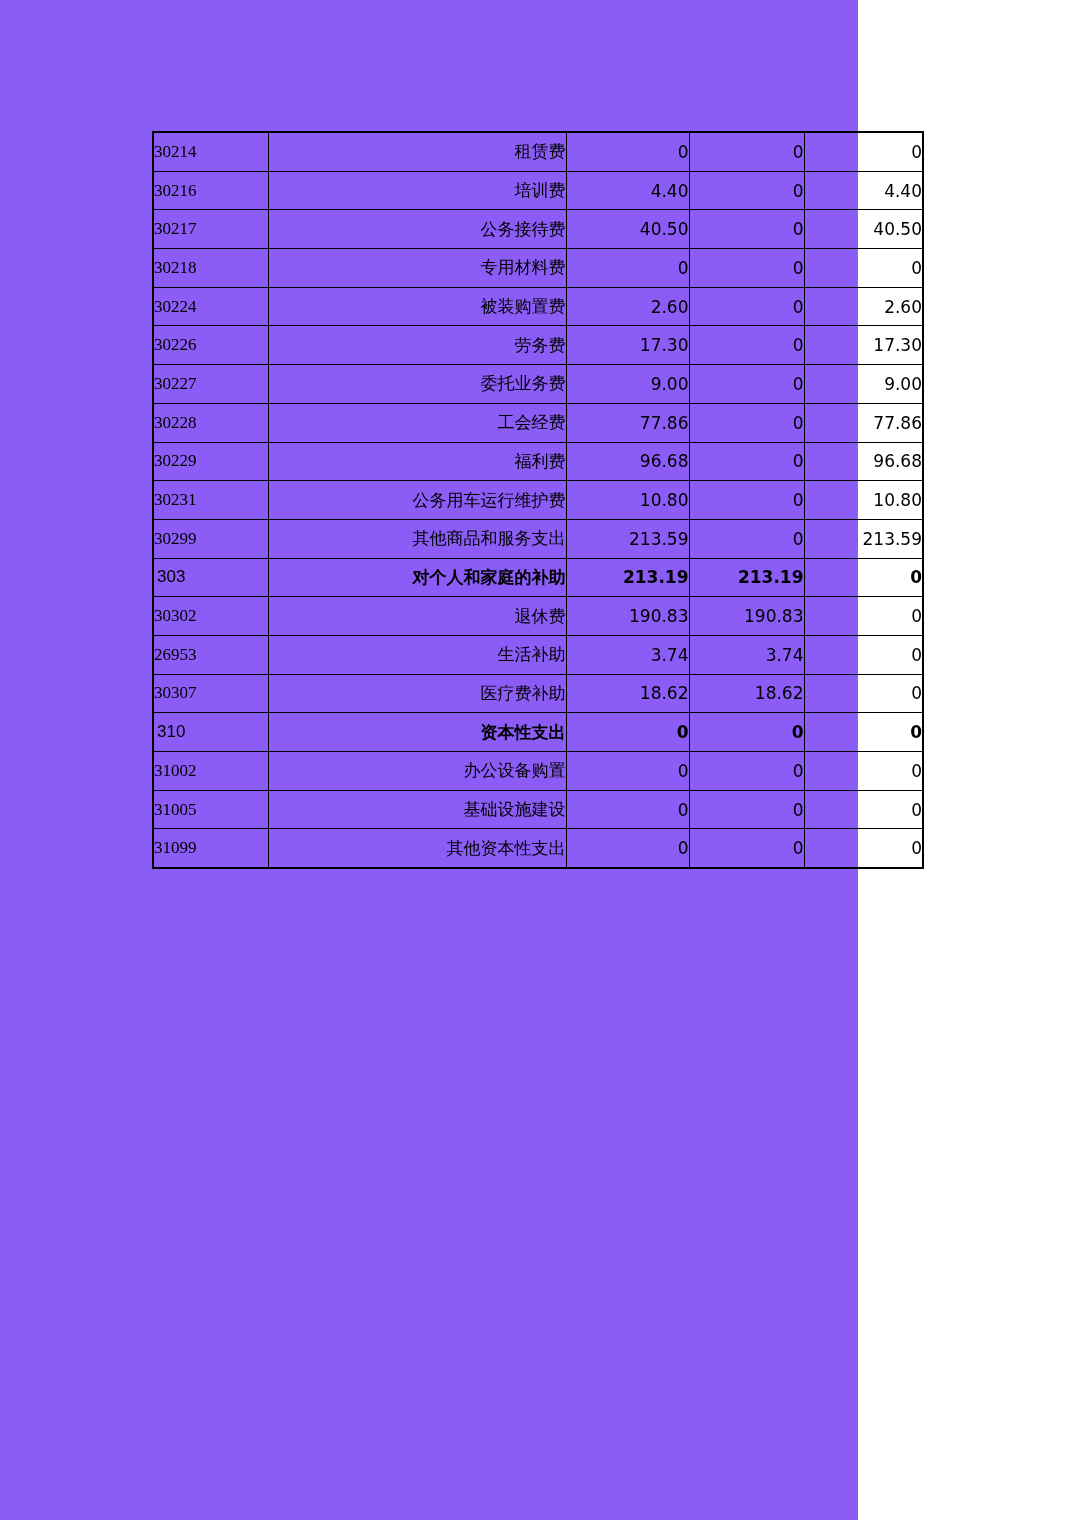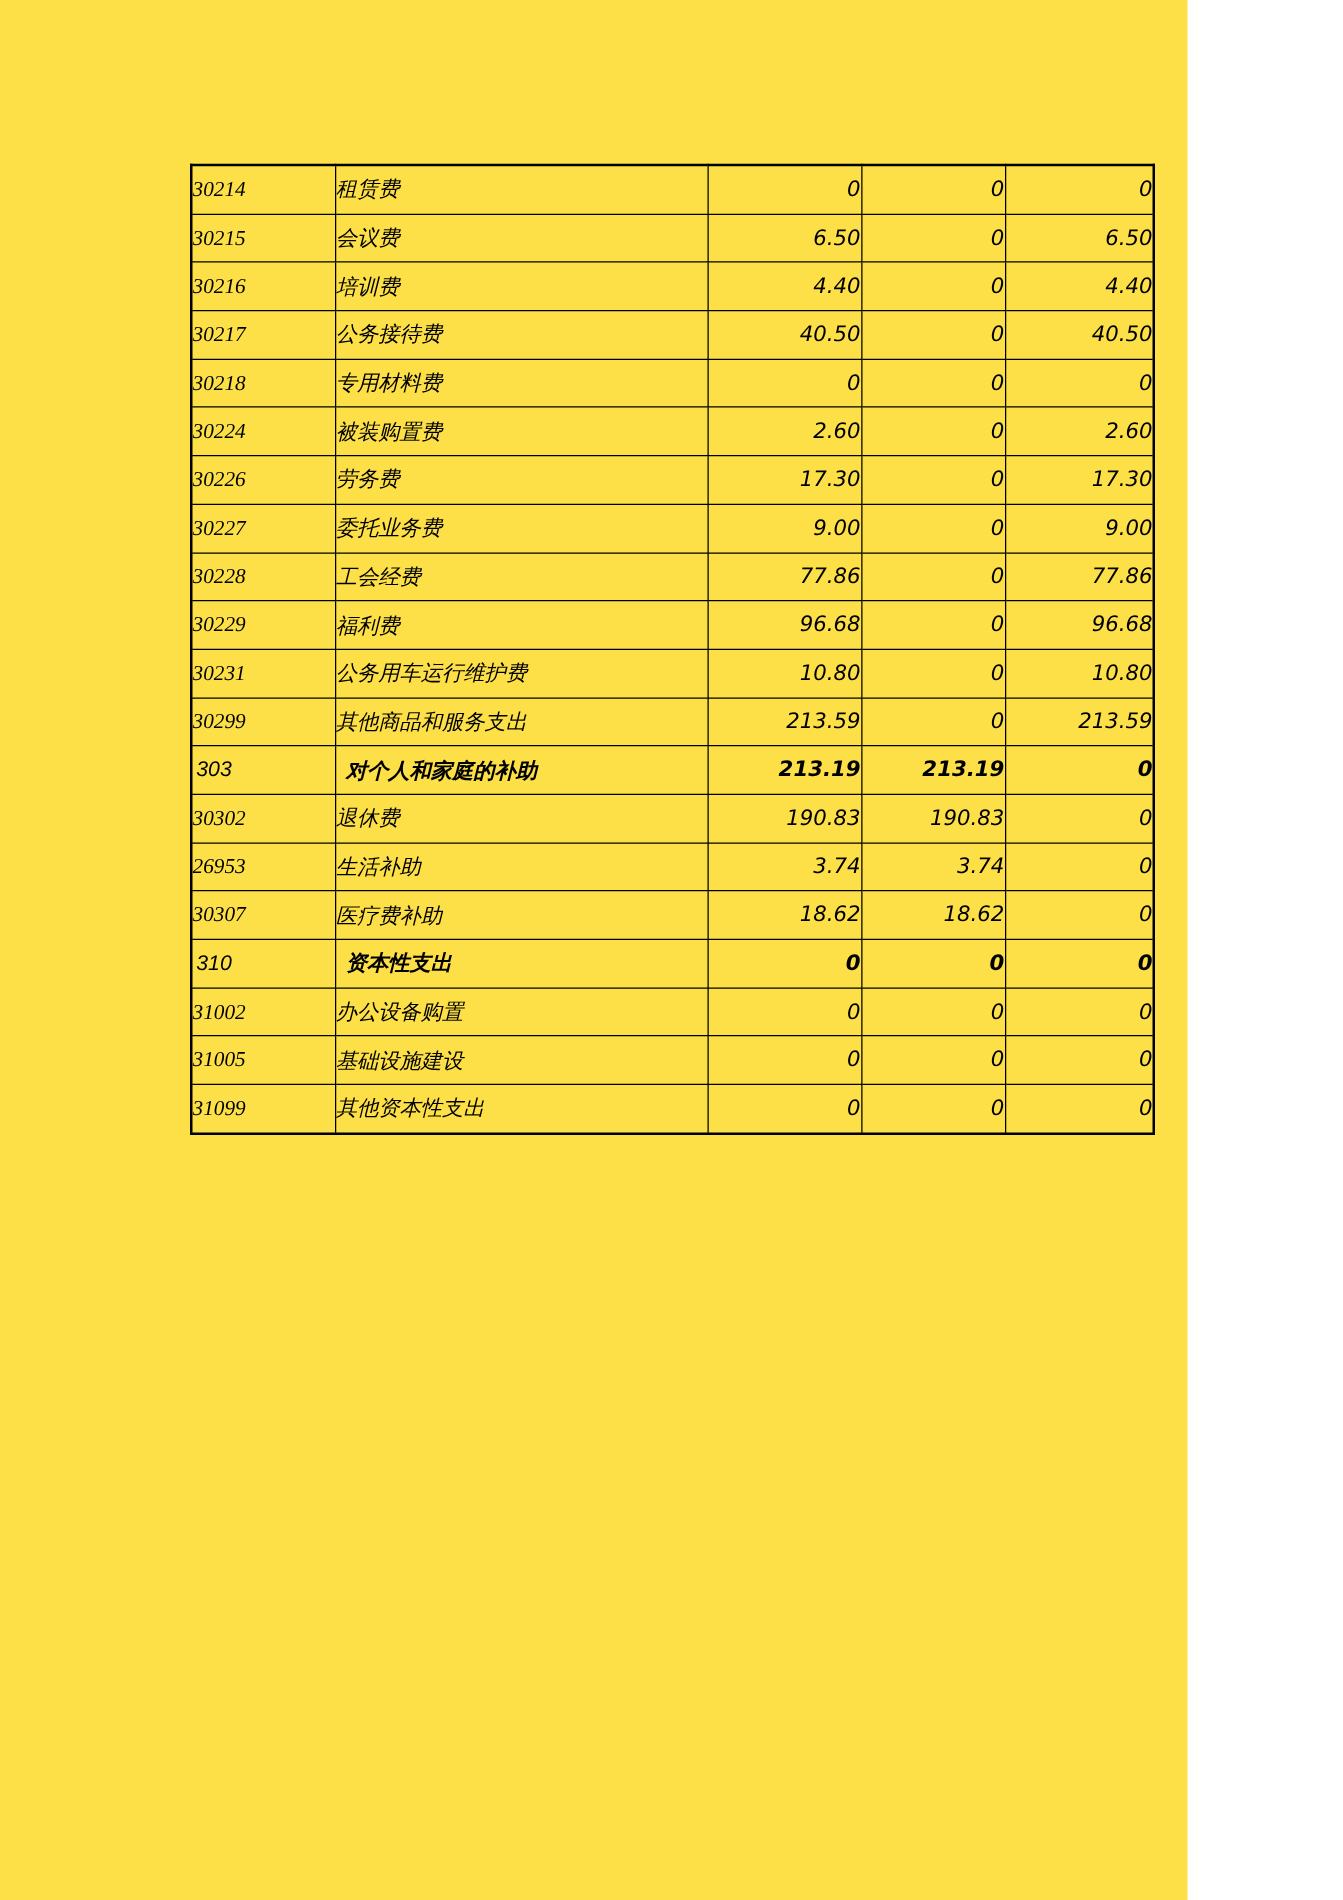--- a/index.html
+++ b/index.html
@@ -10,24 +10,23 @@
     width: 1074px;
     height: 1520px;
     background: #ffffff;
     position: relative;
     font-family: "Liberation Serif", serif;
   }
   .doc-page {
     position: absolute;
     left: 0;
     top: 0;
-    width: 950px;
+    width: 858px;
     height: 1520px;
-    background: #fde047;
-    font-style: italic;
+    background: #8b5cf6;
   }
   table.budget-table {
     position: absolute;
     left: 152px;
     top: 131px;
     width: 770px;
     border-collapse: collapse;
     table-layout: fixed;
     border: 2px solid #000000;
   }
@@ -43,21 +42,21 @@
   td.cell-code {
     font-family: "Liberation Serif", serif;
     font-size: 17px;
     padding-left: 27px;
     text-align: left;
   }
   td.cell-name {
     font-family: "Liberation Serif", serif;
     font-size: 17px;
     padding-left: 28px;
-    text-align: left;
+    text-align: right;
   }
   td.cell-val {
     font-family: "DejaVu Sans", sans-serif;
     font-size: 17px;
     text-align: right;
     padding-right: 11px;
   }
   tr.section-row td.cell-code {
     font-family: "Liberation Sans", sans-serif;
     padding-left: 3px;
@@ -85,27 +84,20 @@
     </colgroup>
     <tbody id="table-body">
         <tr>
     <td class="cell-code"><span>30214</span></td>
     <td class="cell-name"><span>租赁费</span></td>
     <td class="cell-val"><span>0</span></td>
     <td class="cell-val"><span>0</span></td>
     <td class="cell-val"><span>0</span></td>
   </tr>
         <tr>
-    <td class="cell-code"><span>30215</span></td>
-    <td class="cell-name"><span>会议费</span></td>
-    <td class="cell-val"><span>6.50</span></td>
-    <td class="cell-val"><span>0</span></td>
-    <td class="cell-val"><span>6.50</span></td>
-  </tr>
-        <tr>
     <td class="cell-code"><span>30216</span></td>
     <td class="cell-name"><span>培训费</span></td>
     <td class="cell-val"><span>4.40</span></td>
     <td class="cell-val"><span>0</span></td>
     <td class="cell-val"><span>4.40</span></td>
   </tr>
         <tr>
     <td class="cell-code"><span>30217</span></td>
     <td class="cell-name"><span>公务接待费</span></td>
     <td class="cell-val"><span>40.50</span></td>

